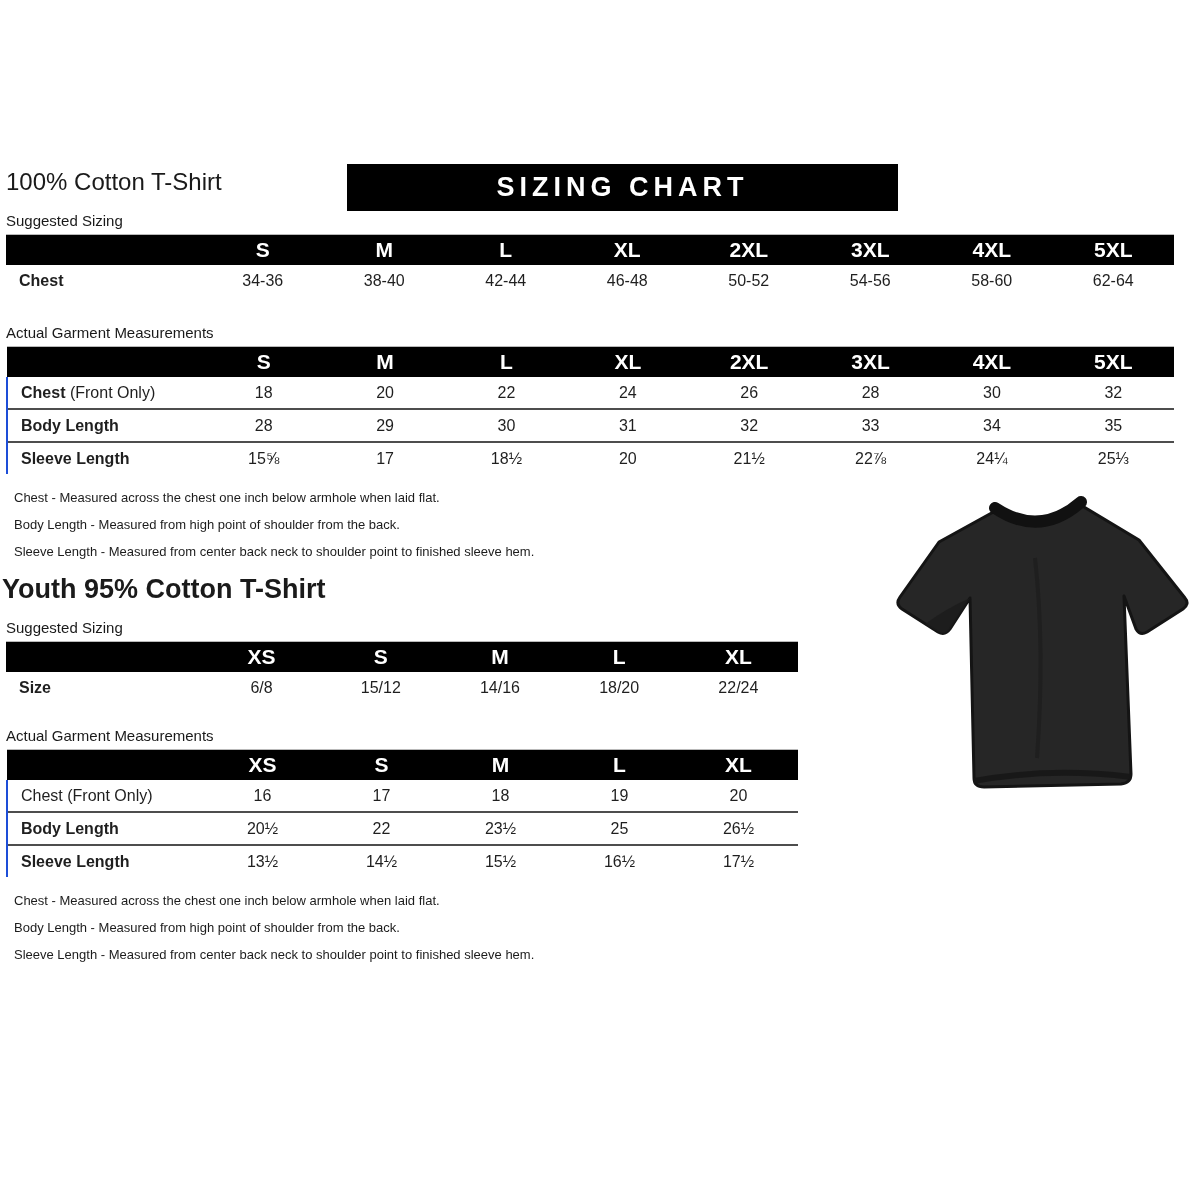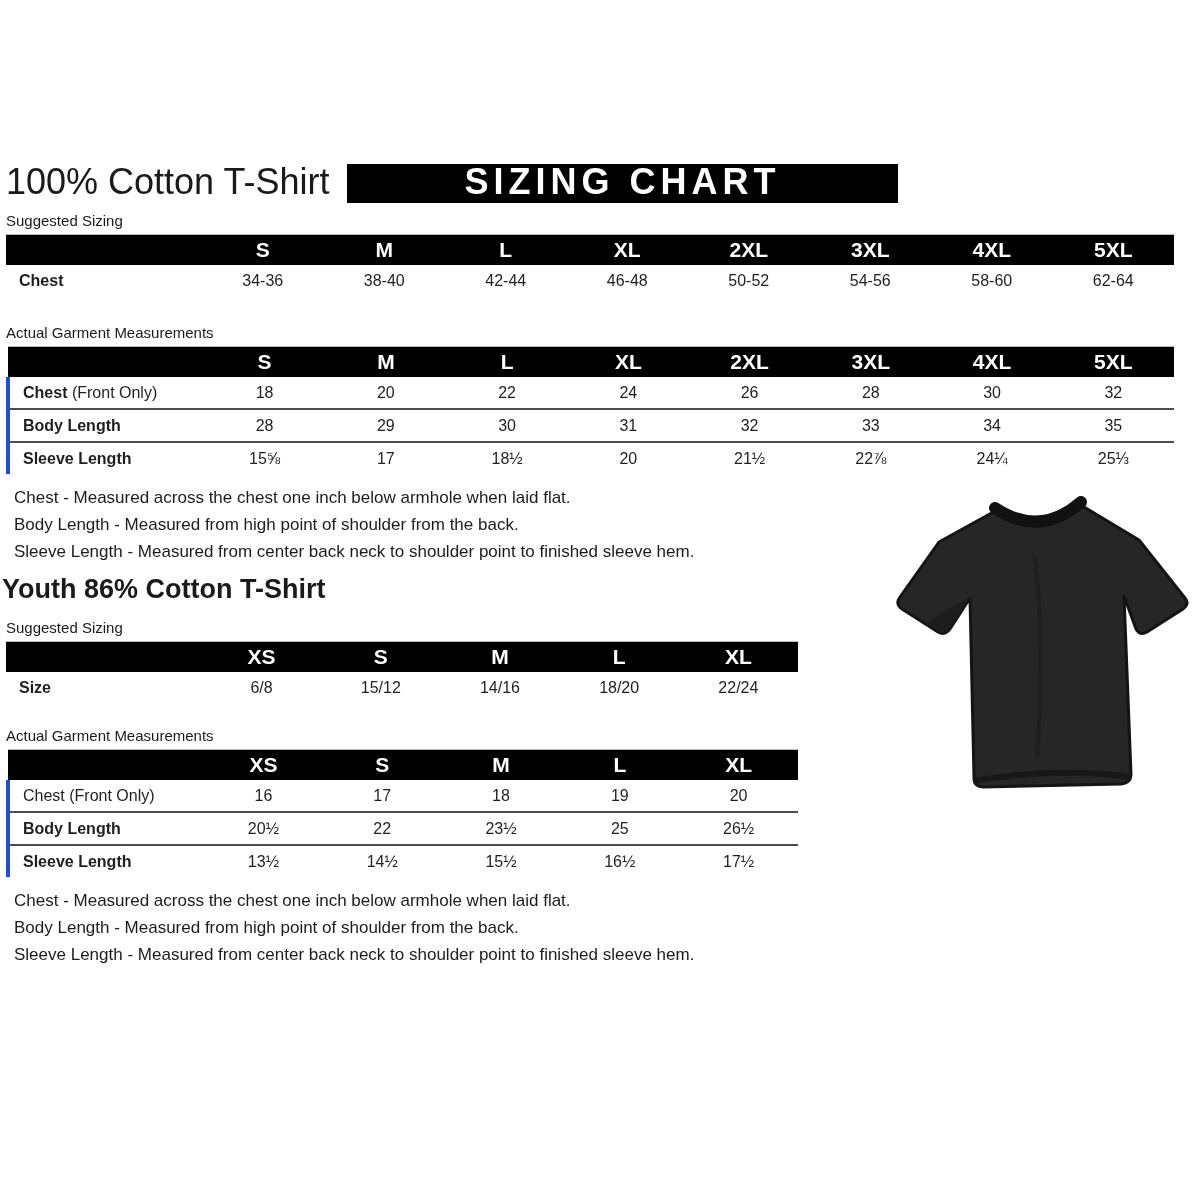--- a/index.html
+++ b/index.html
@@ -5,48 +5,48 @@
   html,body{margin:0;padding:0;}
   body{
     width:1200px;height:1200px;background:#ffffff;
     font-family:"Liberation Sans", sans-serif;color:#161616;
     position:relative;overflow:hidden;
   }
   .main{position:absolute;left:6px;top:162px;width:1188px;}
 
   
   .header-row{position:relative;height:44px;}
-  .page-title{font-size:36px;font-weight:400;color:#1a1a1a;line-height:40px;text-align:right;}
+  .page-title{font-size:24px;font-weight:400;color:#1a1a1a;line-height:40px;text-align:right;}
   .banner{
-    position:absolute;left:341px;top:2px;width:551px;height:39px;
-    background:#000;color:#fff;display:flex;align-items:flex-end;justify-content:center;
-    font-weight:700;font-size:36px;letter-spacing:5px;
+    position:absolute;left:341px;top:2px;width:551px;height:47px;
+    background:#000;color:#fff;display:flex;align-items:center;justify-content:center;
+    font-weight:700;font-size:27px;letter-spacing:5px;
   }
 
   .section-label{font-size:15px;line-height:22px;margin:4px 0 2px 0;color:#1a1a1a;}
 
   
   table.size-table{border-collapse:collapse;table-layout:fixed;border-top:1px solid #b9b9b9;}
   table.adult{width:1168px;}
   table.youth{width:792px;}
   .size-table thead th{
     background:#000;color:#fff;font-size:21px;font-weight:700;
     height:30px;padding:0;text-align:center;
   }
   .size-table td{font-size:16px;text-align:center;height:31px;padding:0;color:#1f1f1f;}
   .size-table td.row-label{text-align:left;font-weight:700;padding-left:13px;}
   .size-table td.row-label .note{font-weight:400;}
   .size-table td.row-label.regular{font-weight:400;}
   table.lined tbody tr + tr td{border-top:2px solid #4d4d4d;}
-  table.lined tbody td:first-child{border-left:4px solid #1d4ed8;}
+  table.lined tbody td:first-child{border-left:2px solid #1d4ed8;}
 
   .gap-lg{height:22px;} .gap-md{height:18px;}
 
   .notes{margin:10px 0 0 8px;}
-  .notes .note-line{font-size:17px;line-height:27px;color:#1c1c1c;}
+  .notes .note-line{font-size:13px;line-height:27px;color:#1c1c1c;}
 
   .youth-title{font-size:27px;font-weight:700;color:#1a1a1a;line-height:32px;margin:8px 0 12px -4px;}
 
   
   .tshirt-wrap{position:absolute;left:885px;top:468px;width:312px;height:345px;}
 </style>
 </head>
 <body>
 
 <div class="main">
@@ -149,21 +149,21 @@
       </tr>
     </tbody>
   </table>
 
   <div class="notes">
     <div class="note-line">Chest - Measured across the chest one inch below armhole when laid flat.</div>
     <div class="note-line">Body Length - Measured from high point of shoulder from the back.</div>
     <div class="note-line">Sleeve Length - Measured from center back neck to shoulder point to finished sleeve hem.</div>
   </div>
 
-  <div class="youth-title">Youth 86% Cotton T-Shirt</div>
+  <div class="youth-title">Youth 95% Cotton T-Shirt</div>
 
   <div class="section-label">Suggested Sizing</div>
   <table class="size-table youth">
     <colgroup>
         <col style="width:196px">
         <col span="5">
       </colgroup>
     <thead>
       <tr>
         <th></th>

